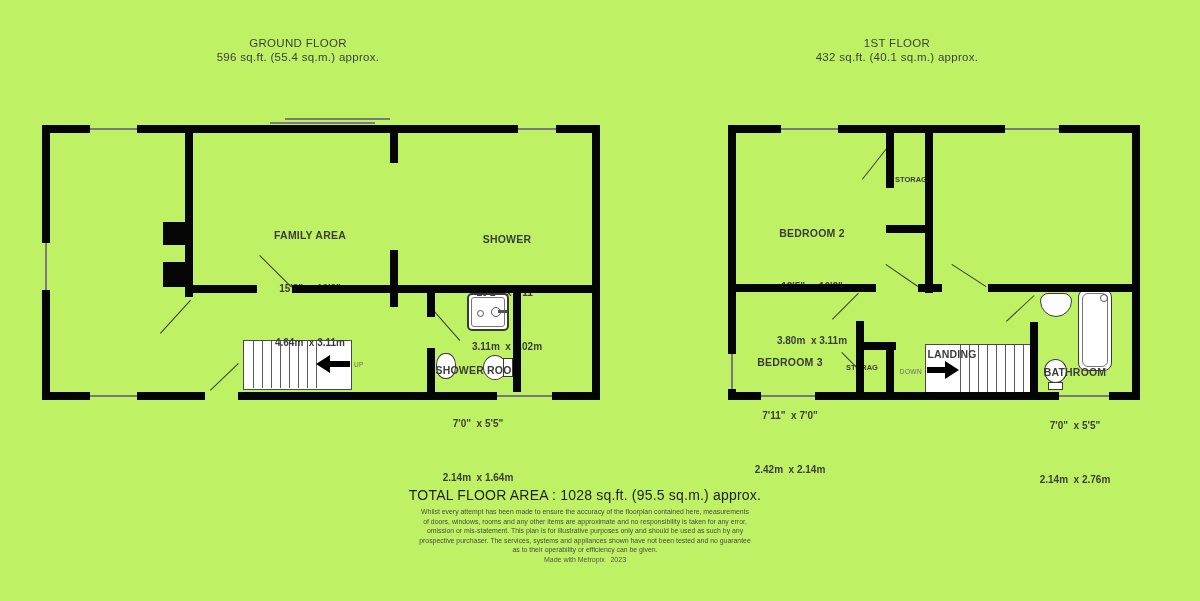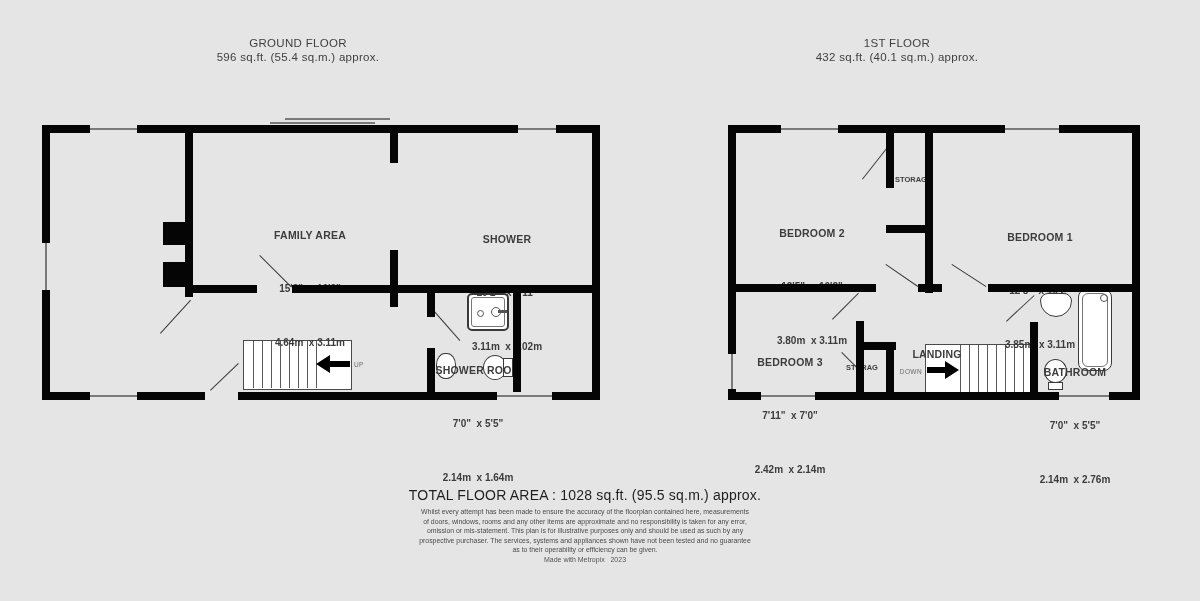--- a/index.html
+++ b/index.html
@@ -1,17 +1,17 @@
 <!DOCTYPE html>
 <html><head>
 <meta charset="utf-8">
 <style>
   html,body{margin:0;padding:0;background:#ffffff;}
   body{font-family:"Liberation Sans", sans-serif;}
-  #page{position:relative;width:1200px;height:601px;background:#e5e5e5;overflow:hidden;}
+  #page{position:relative;width:1200px;height:601px;background:#bef264;overflow:hidden;}
   .plan{position:absolute;}
   .w{position:absolute;background:#050505;z-index:3;}
   .win{position:absolute;background:#7a7a7a;z-index:1;}
   .diag{position:absolute;height:0;border-top:1.3px solid #3a3a3a;transform-origin:0 0;z-index:1;}
   .stairs{position:absolute;border:1.2px solid #4a4a4a;background:#fff;z-index:1;}
   .tread{position:absolute;width:1px;background:#5a5a5a;z-index:1;}
   .arrow-bar{position:absolute;background:#000;z-index:2;}
   .head-left{position:absolute;width:0;height:0;border-top:9px solid transparent;border-bottom:9px solid transparent;border-right:14px solid #000;z-index:2;}
   .head-right{position:absolute;width:0;height:0;border-top:9px solid transparent;border-bottom:9px solid transparent;border-left:14px solid #000;z-index:2;}
   .fixture{position:absolute;border:1.5px solid #3a3a3a;background:#fff;z-index:1;box-sizing:border-box;}
@@ -177,31 +177,26 @@
     </div>
     <div class="fixture" style="left:312px;top:168px;width:32px;height:24px;border-radius:8px 8px 16px 16px"></div>
     <div class="fixture" style="left:316px;top:234px;width:23px;height:24px;border-radius:50%"></div>
     <div class="fixture" style="left:320px;top:257px;width:15px;height:8px"></div>
 
     <div class="room-label" style="left:84px;top:61px">
       <div class="room-name">BEDROOM 2</div>
       <div class="room-dims">12'5"  x 10'2"</div>
       <div class="room-dims">3.80m  x 3.11m</div>
     </div>
-    <div class="room-label" style="left:312px;top:65px">
-      <div class="room-name">BEDROOM 1</div>
-      <div class="room-dims">12'8"  x 10'2"</div>
-      <div class="room-dims">3.85m  x 3.11m</div>
-    </div>
     <div class="room-label" style="left:62px;top:190px">
       <div class="room-name">BEDROOM 3</div>
       <div class="room-dims">7'11"  x 7'0"</div>
       <div class="room-dims">2.42m  x 2.14m</div>
     </div>
-    <div class="room-label" style="left:209px;top:182px">
+    <div class="room-label" style="left:224px;top:182px">
       <div class="room-name">LANDING</div>
     </div>
     <div class="room-label" style="left:347px;top:200px">
       <div class="room-name">BATHROOM</div>
       <div class="room-dims">7'0"  x 5'5"</div>
       <div class="room-dims">2.14m  x 2.76m</div>
     </div>
   </div>
 
   <div class="footer" style="top:487px">

